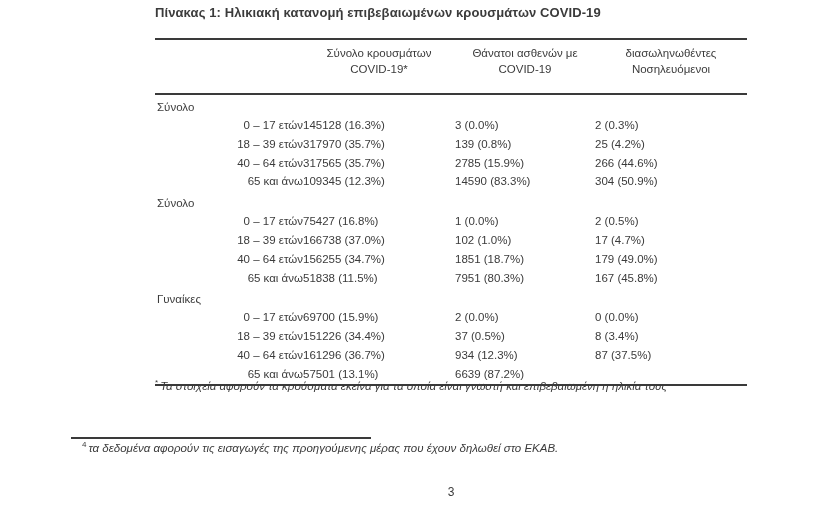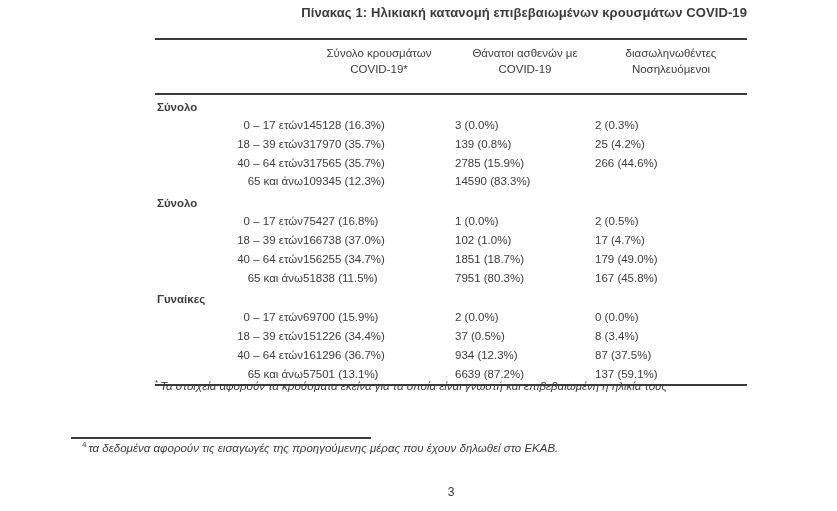--- a/index.html
+++ b/index.html
@@ -6,39 +6,39 @@
   html, body { background: #ffffff; }
   body {
     width: 837px; height: 511px;
     position: relative;
     font-family: "Liberation Sans", "DejaVu Sans", sans-serif;
     color: #3b3b3b;
     overflow: hidden;
   }
   .page-title {
     position: absolute; left: 155px; top: 5px; width: 592px;
-    text-align: right;
+    text-align: left;
     font-size: 13px; font-weight: 600; color: #3b3b3b;
     letter-spacing: 0.1px;
   }
   .tablewrap {
     position: absolute; left: 155px; top: 38px; width: 592px;
     font-size: 11.5px;
   }
   .rule { width: 100%; height: 2px; background: #3a3a3a; }
   .thead {
     display: grid; grid-template-columns: 148px 152px 140px 152px;
     padding-top: 6px; padding-bottom: 16px;
   }
   .thead .hcell { text-align: center; line-height: 15.5px; font-weight: 500; }
   .thead .hcell span { display: block; }
   .tbody { }
   .sec-label {
     height: 21px; line-height: 25px;
-    font-weight: 700; padding-left: 2px;
+    font-weight: 400; padding-left: 2px;
   }
   .trow {
     display: grid; grid-template-columns: 148px 152px 140px 152px;
     height: 18.8px; line-height: 18.8px;
   }
   .trow .lbl { padding-left: 13px; text-align: right; }
   .trow .num { }
   .table-footnote {
     position: absolute; left: 155px; top: 380px; width: 660px;
     font-size: 11.5px; font-style: italic; color: #3b3b3b;
@@ -104,20 +104,21 @@
     <div class="trow">
       <div class="lbl">40 – 64 ετών</div>
       <div class="num">317565 (35.7%)</div>
       <div class="num">2785 (15.9%)</div>
       <div class="num">266 (44.6%)</div>
     </div>
     <div class="trow">
       <div class="lbl">65 και άνω</div>
       <div class="num">109345 (12.3%)</div>
       <div class="num">14590 (83.3%)</div>
+      <div class="num">304 (50.9%)</div>
     </div>
 
     <div class="sec-label">Σύνολο</div>
     <div class="trow">
       <div class="lbl">0 – 17 ετών</div>
       <div class="num">75427 (16.8%)</div>
       <div class="num">1 (0.0%)</div>
       <div class="num">2 (0.5%)</div>
     </div>
     <div class="trow">
@@ -155,21 +156,20 @@
     <div class="trow">
       <div class="lbl">40 – 64 ετών</div>
       <div class="num">161296 (36.7%)</div>
       <div class="num">934 (12.3%)</div>
       <div class="num">87 (37.5%)</div>
     </div>
     <div class="trow">
       <div class="lbl">65 και άνω</div>
       <div class="num">57501 (13.1%)</div>
       <div class="num">6639 (87.2%)</div>
-      <div class="num">137 (59.1%)</div>
     </div>
 
   </div>
 
   <div class="rule"></div>
 </div>
 
 <div class="table-footnote"><sup>*</sup><span>Τα στοιχεία αφορούν τα κρούσματα εκείνα για τα οποία είναι γνωστή και επιβεβαιωμένη η ηλικία τους</span></div>
 
 <div class="footer-sep"></div>

